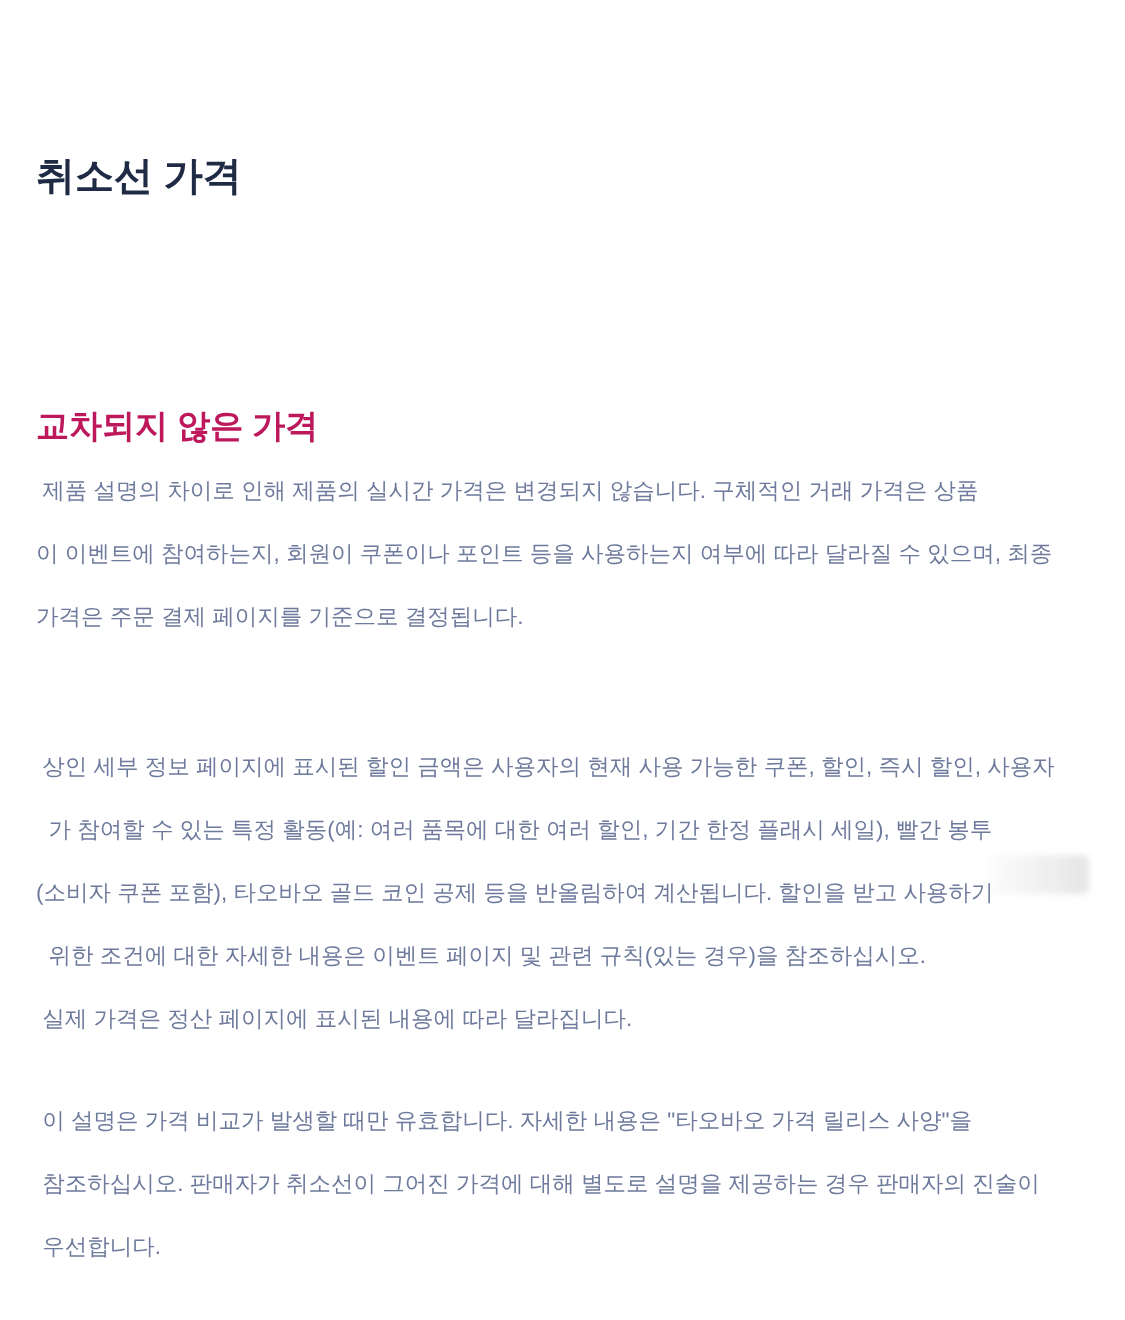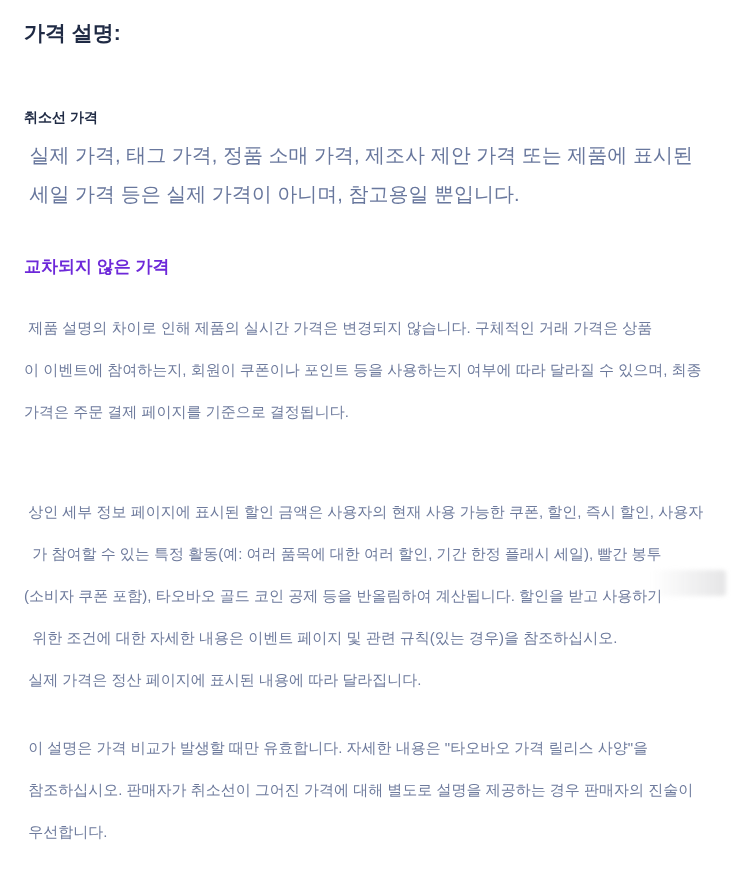--- a/index.html
+++ b/index.html
@@ -19,40 +19,40 @@
   .page-title {
     top: 20px;
     font-size: 21px;
     line-height: 26px;
     font-weight: 700;
     color: #1f2a44;
     white-space: pre;
   }
   .section-heading {
     top: 104px;
-    font-size: 14px;
+    font-size: 26px;
     line-height: 26px;
     font-weight: 700;
     color: #1f2a44;
     white-space: pre;
   }
   .lead-paragraph {
     top: 136px;
     font-size: 20px;
     line-height: 39px;
     font-weight: 500;
     color: #68779d;
     white-space: pre;
   }
   .sub-heading {
-    top: 256px;
-    font-size: 17px;
+    top: 273px;
+    font-size: 22px;
     line-height: 22px;
     font-weight: 700;
-    color: #6d28d9;
+    color: #be185d;
     white-space: pre;
   }
   .body-paragraph {
     font-size: 15px;
     line-height: 42px;
     font-weight: 400;
     color: #6d7a9c;
     white-space: pre;
   }
   .para-1 { top: 307px; }
@@ -68,26 +68,23 @@
     filter: blur(2px);
     border-radius: 4px;
     pointer-events: none;
   }
 </style>
 </head>
 <body>
 
 <div class="page">
 
-  <div class="abs page-title">가격 설명:</div>
 
   <div class="abs section-heading">취소선 가격</div>
 
-  <div class="abs lead-paragraph"> 실제 가격, 태그 가격, 정품 소매 가격, 제조사 제안 가격 또는 제품에 표시된
- 세일 가격 등은 실제 가격이 아니며, 참고용일 뿐입니다.</div>
 
   <div class="abs sub-heading">교차되지 않은 가격</div>
 
   <div class="abs body-paragraph para-1"> 제품 설명의 차이로 인해 제품의 실시간 가격은 변경되지 않습니다. 구체적인 거래 가격은 상품
 이 이벤트에 참여하는지, 회원이 쿠폰이나 포인트 등을 사용하는지 여부에 따라 달라질 수 있으며, 최종
 가격은 주문 결제 페이지를 기준으로 결정됩니다.</div>
 
   <div class="abs body-paragraph para-2"> 상인 세부 정보 페이지에 표시된 할인 금액은 사용자의 현재 사용 가능한 쿠폰, 할인, 즉시 할인, 사용자
   가 참여할 수 있는 특정 활동(예: 여러 품목에 대한 여러 할인, 기간 한정 플래시 세일), 빨간 봉투
 (소비자 쿠폰 포함), 타오바오 골드 코인 공제 등을 반올림하여 계산됩니다. 할인을 받고 사용하기

